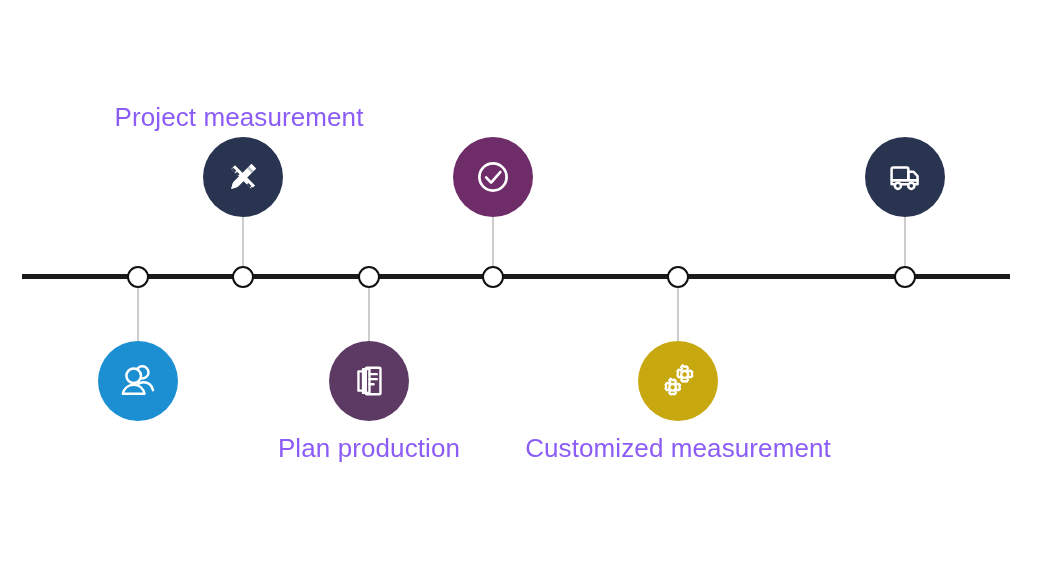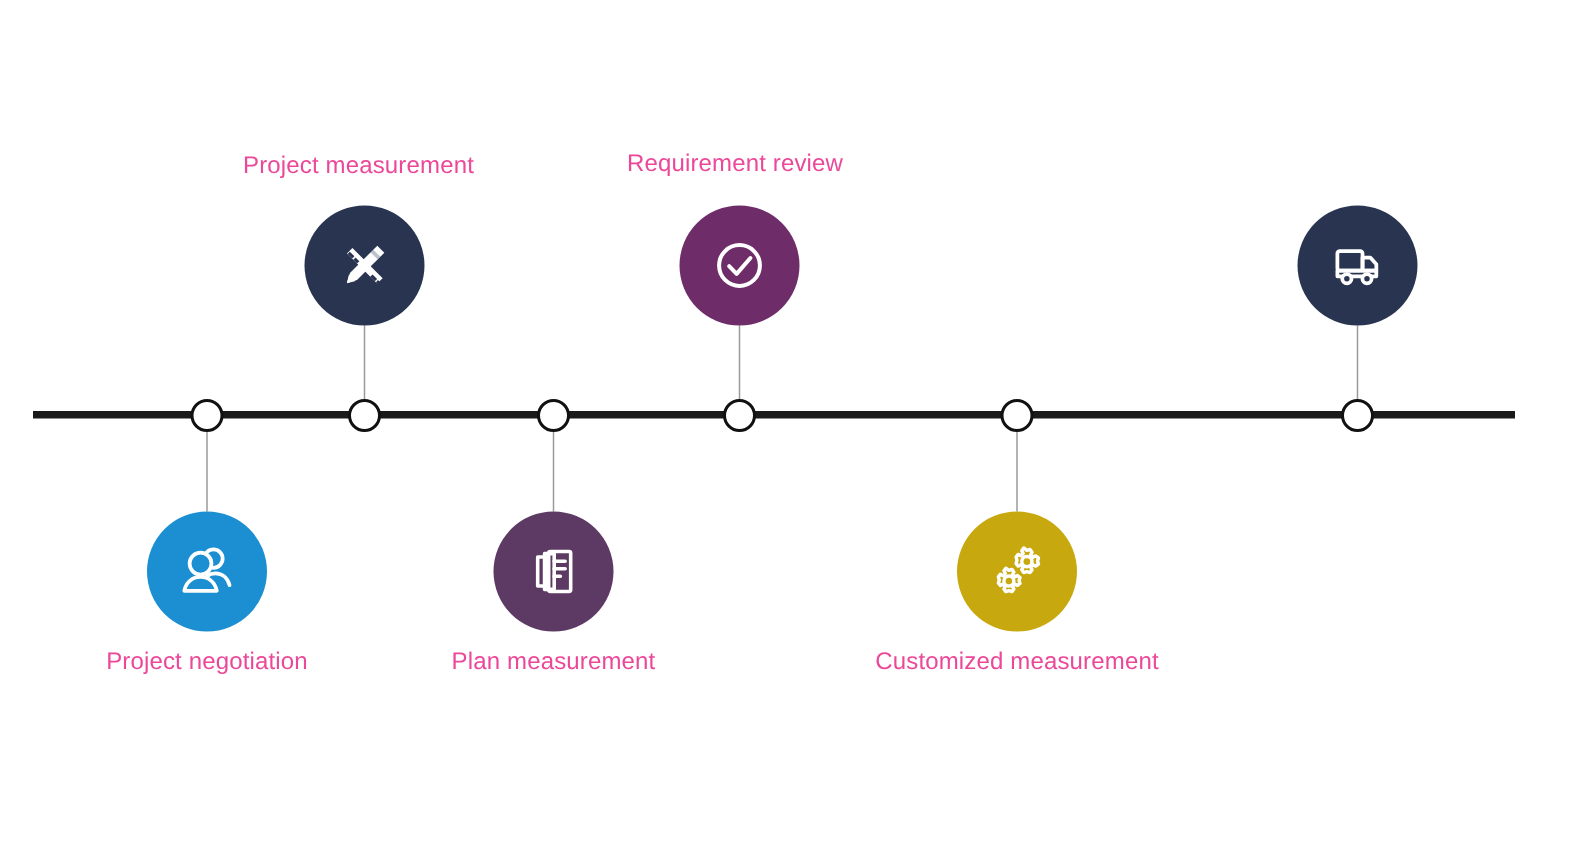--- a/index.html
+++ b/index.html
@@ -66,22 +66,22 @@
   }
   .disc svg {
     display: block;
   }
 
   
   .caption {
     position: absolute;
     transform: translateX(-50%);
     white-space: nowrap;
-    font-size: 16px;
-    color: #ec4899;
+    font-size: 26px;
+    color: #8b5cf6;
     font-family: "Liberation Sans", sans-serif;
     letter-spacing: 0.1px;
     z-index: 4;
   }
 </style>
 </head>
 <body>
 
 <div id="timeline-canvas">
 
@@ -92,21 +92,20 @@
   <div class="disc" style="left:138px; top:381px; background:#1b8fd1;">
     <span>
       <svg width="46" height="46" viewBox="0 0 48 48" fill="none" stroke="#ffffff" stroke-width="2.6" stroke-linecap="round" stroke-linejoin="round">
         <circle cx="28.5" cy="15" r="6.4"></circle>
         <path d="M20.5 32.5c1.6-4.6 5.2-7.2 9.4-7.2 4.6 0 8.4 3 9.8 8.2"></path>
         <circle cx="19.5" cy="18.5" r="7.6" fill="#1b8fd1"></circle>
         <path d="M8.2 37.4c1.2-6.0 5.8-9.6 11.3-9.6s10.1 3.6 11.3 9.6z" fill="#1b8fd1"></path>
       </svg>
     </span>
   </div>
-  <div class="caption" style="left:138px; top:433px;">Project negotiation</div>
 
   <div class="stem" style="left:243px; top:217px; height:52px;"></div>
   <div class="node" style="left:243px;"></div>
   <div class="disc" style="left:243px; top:177px; background:#293550;">
     <span>
       <svg width="46" height="46" viewBox="0 0 48 48">
         <g fill="#ffffff">
 
           <path d="M11.8 15.6l3.8-3.8 21 21-3.8 3.8z" transform="rotate(0 24 24)"></path>
           <path d="M12.2 16.0l3.2 3.2 1.6-1.6-3.2-3.2z" fill="#293550"></path>
@@ -128,33 +127,32 @@
   <div class="disc" style="left:369px; top:381px; background:#5d3a64;">
     <span>
       <svg width="44" height="44" viewBox="0 0 48 48" fill="none" stroke="#ffffff" stroke-width="2.6" stroke-linejoin="round" stroke-linecap="round">
         <path d="M12.5 13.5h7v21h-7z"></path>
         <path d="M17.5 11.0h7v26h-7z"></path>
         <rect x="20.5" y="9.5" width="16" height="29" rx="1.2"></rect>
         <path d="M24.5 16.5h8M24.5 22.0h8M24.5 27.5h4.5"></path>
       </svg>
     </span>
   </div>
-  <div class="caption" style="left:369px; top:433px;">Plan measurement</div>
+  <div class="caption" style="left:369px; top:433px;">Plan production</div>
 
   <div class="stem" style="left:493px; top:217px; height:52px;"></div>
   <div class="node" style="left:493px;"></div>
   <div class="disc" style="left:493px; top:177px; background:#6e2c69;">
     <span>
       <svg width="46" height="46" viewBox="0 0 48 48" fill="none" stroke="#ffffff" stroke-width="2.8" stroke-linecap="round" stroke-linejoin="round">
         <circle cx="24" cy="24" r="14.2"></circle>
         <path d="M16.8 24.4l5.2 5.4 9.6-11.0"></path>
       </svg>
     </span>
   </div>
-  <div class="caption" style="left:490px; top:101px;">Requirement review</div>
 
   <div class="stem" style="left:678px; top:288px; height:53px;"></div>
   <div class="node" style="left:678px;"></div>
   <div class="disc" style="left:678px; top:381px; background:#c8a80f;">
     <span>
       <svg width="48" height="48" viewBox="0 0 48 48" fill="none" stroke="#ffffff" stroke-width="2.3" stroke-linejoin="round" stroke-linecap="round">
 
         <path d="M18.6 23.2l2.0-0.6 1.3 1.7-0.9 1.9 1.4 1.4 1.9-0.9 1.7 1.3-0.6 2.0 0.6 2.0-1.7 1.3-1.9-0.9-1.4 1.4 0.9 1.9-1.3 1.7-2.0-0.6-2.0 0.6-1.3-1.7 0.9-1.9-1.4-1.4-1.9 0.9-1.3-1.7 0.6-2.0-0.6-2.0 1.3-1.7 1.9 0.9 1.4-1.4-0.9-1.9 1.3-1.7z"></path>
         <circle cx="18.6" cy="30.3" r="3.3"></circle>
 

